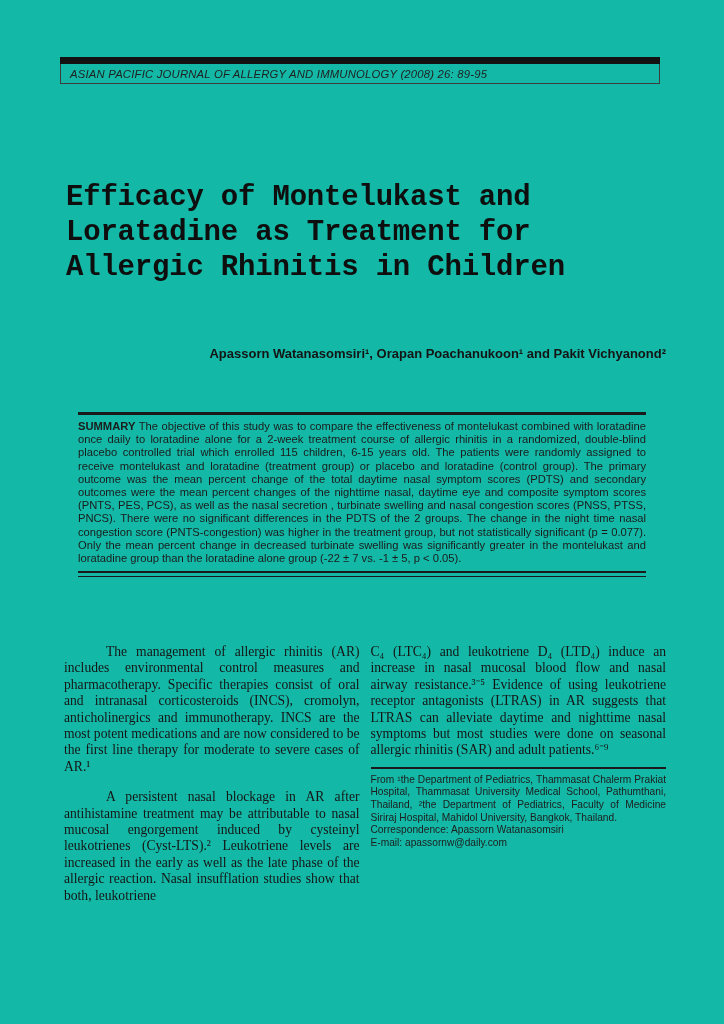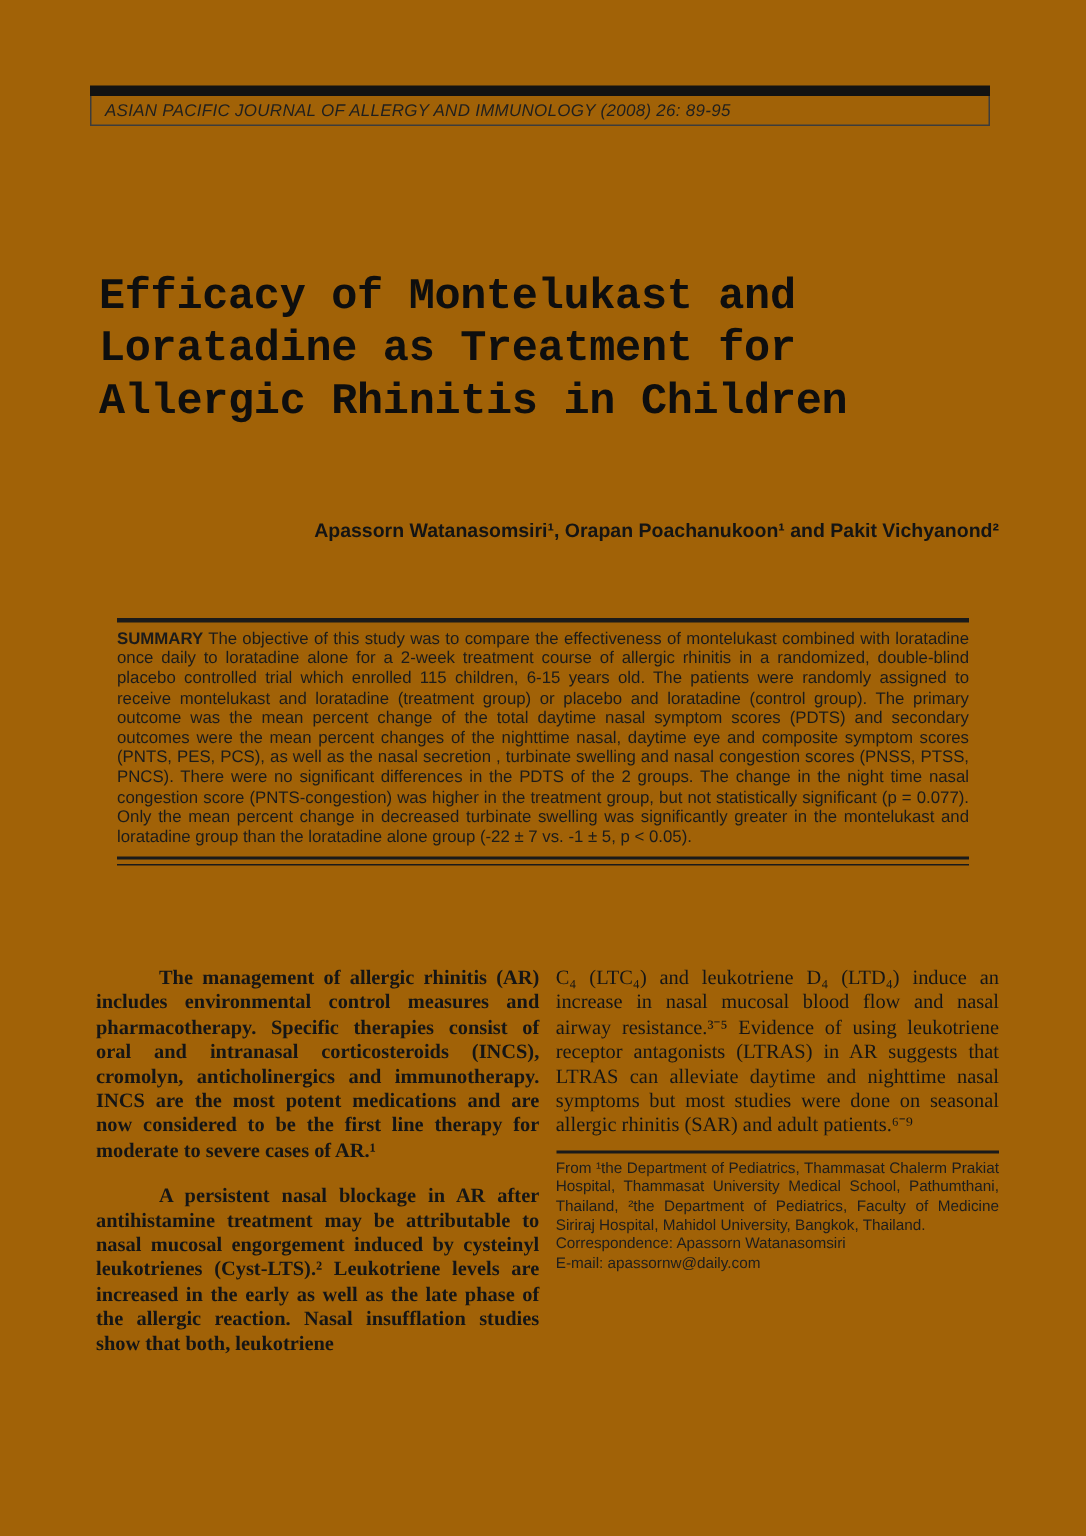--- a/index.html
+++ b/index.html
@@ -1,19 +1,19 @@
 <!DOCTYPE html>
 <html><head>
 <meta charset="utf-8">
 <style>
   html,body{margin:0;padding:0;background:#e8e8e8;}
   .page{
     position:relative;
     width:724px;height:1024px;
-    background:#a16207;
+    background:#14b8a6;
     color:#161616;
     overflow:hidden;
     font-family:"Liberation Sans",sans-serif;
   }
 
   
   .masthead-bar{
     position:absolute;left:60px;top:57px;width:600px;height:7px;
     background:#121212;
   }
@@ -67,21 +67,21 @@
   
   .columns{
     position:absolute;left:64px;top:644px;width:602px;
     display:flex;gap:11px;
     font-family:"Liberation Serif",serif;
     font-size:13.6px;line-height:16.4px;
     color:#151515;
   }
   .col{width:296px;text-align:justify;}
   .col p{margin:0;}
-  .col p.indent{text-indent:42px;font-weight:bold;}
+  .col p.indent{text-indent:42px;}
   .col p + p{margin-top:14px;}
   .col-right p.continuation{text-indent:0;}
 
   
   .affil{
     margin-top:8px;
     border-top:2px solid #1a1a1a;
     padding-top:5px;
     font-family:"Liberation Sans",sans-serif;
     font-size:10.2px;line-height:12.6px;

